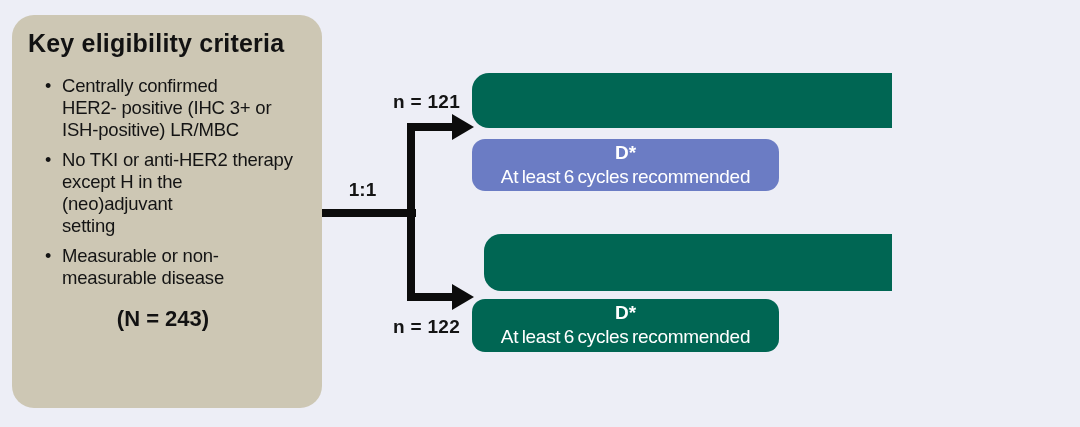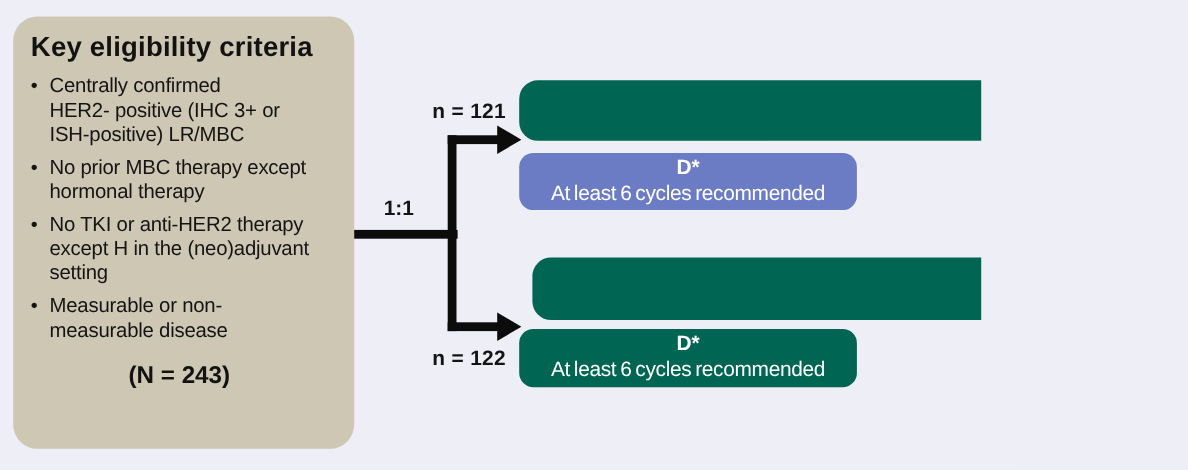--- a/index.html
+++ b/index.html
@@ -11,21 +11,21 @@
   
   .eligibility-panel{
     position:absolute;left:12px;top:15px;width:310px;height:393px;
     background:#cdc7b4;border-radius:22px;box-sizing:border-box;
     padding:12px 12px 10px 14px;
   }
   .panel-title{
     font-size:25px;font-weight:bold;letter-spacing:.2px;color:#121212;
     margin:2px 0 9px 2px;
   }
-  .elig-list{list-style:none;margin:0;padding:0;}
+  .elig-list{list-style:none;margin:17px;padding:0;}
   .elig-list li{
     position:relative;padding-left:19px;margin-bottom:8px;
     font-size:18.5px;line-height:22px;white-space:pre-line;letter-spacing:-0.2px;
   }
   .elig-list li::before{
     content:"•";position:absolute;left:2px;top:0;font-size:18px;color:#141414;
   }
   .total-n{
     font-size:22px;font-weight:bold;text-align:center;margin-top:17px;
     padding-right:10px;color:#121212;
@@ -84,22 +84,20 @@
 <body>
 
 <div class="canvas">
 
   <section class="eligibility-panel">
     <h1 class="panel-title">Key eligibility criteria</h1>
     <ul class="elig-list">
       <li>Centrally confirmed
 HER2- positive (IHC 3+ or
 ISH-positive) LR/MBC</li>
-      <li>No prior MBC therapy except
-hormonal therapy</li>
       <li>No TKI or anti-HER2 therapy
 except H in the (neo)adjuvant
 setting</li>
       <li>Measurable or non-
 measurable disease</li>
     </ul>
     <div class="total-n">(N = 243)</div>
   </section>
 
   <div class="conn h-line"></div>

